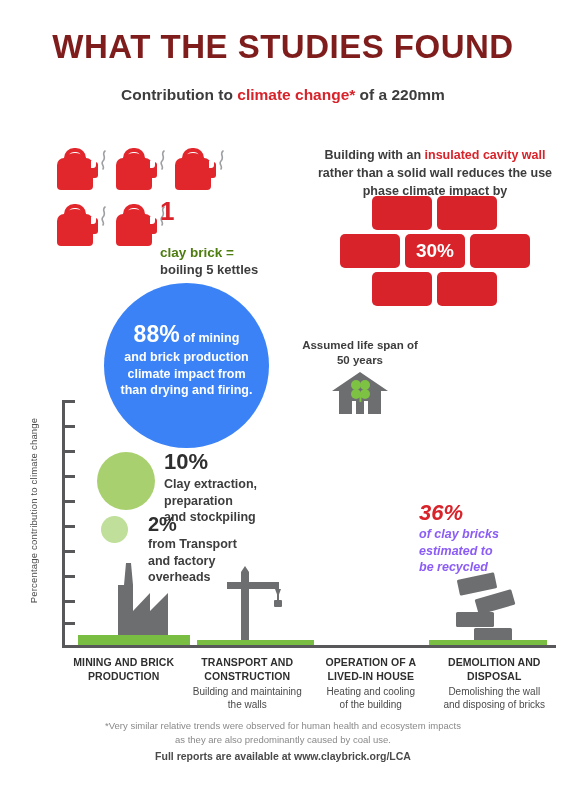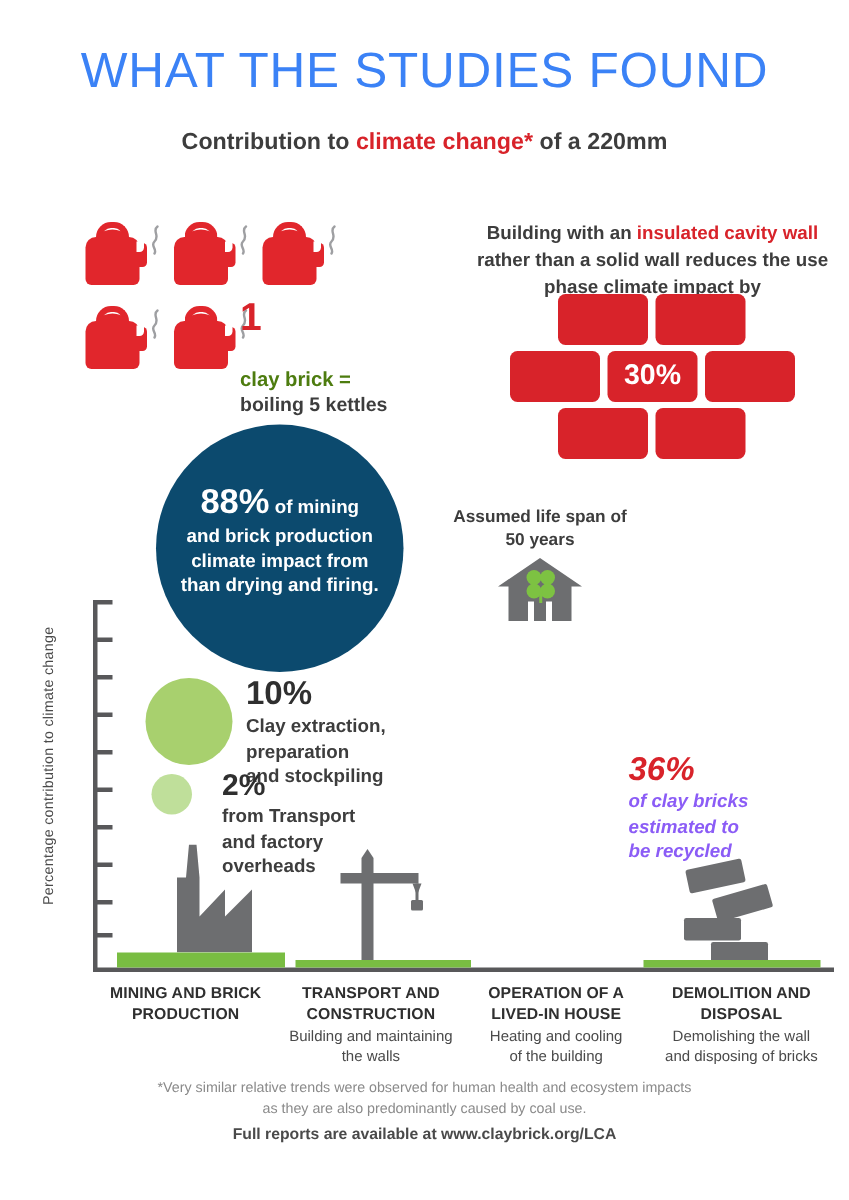--- a/index.html
+++ b/index.html
@@ -10,22 +10,22 @@
     color:#3a3a3a;
     overflow:hidden;
     position:relative;
   }
   .stage{position:relative;width:566px;height:800px;}
   .abs{position:absolute;}
 
   
   #title{
     top:28px;left:0;width:566px;text-align:center;
-    font-size:33px;font-weight:normal;letter-spacing:.5px;
-    color:#3b82f6;
+    font-size:33px;font-weight:bold;letter-spacing:.5px;
+    color:#7f1d1d;
   }
   #subtitle{
     top:84px;left:0;width:566px;text-align:center;
     font-size:15.5px;font-weight:bold;line-height:1.45;
     color:#3d3d3d;
   }
   .red{color:#d8232a;}
   #sub-l2{display:block;}
 
   
@@ -55,21 +55,21 @@
   #cavity-text{top:146px;left:310px;width:250px;text-align:center;
     font-size:12.5px;font-weight:bold;line-height:1.45;color:#3d3d3d;}
   #brickwall{top:196px;left:338px;width:200px;height:108px;}
   .brick{position:absolute;background:#d8232a;border-radius:5px;}
   .brick.lg{width:60px;height:34px;}
   #brick-pct{color:#ffffff;font-size:19px;font-weight:bold;
     display:flex;align-items:center;justify-content:center;height:100%;}
 
   
   #circle88{top:283px;left:104px;width:165px;height:165px;border-radius:50%;
-    background:#0c4a6e;}
+    background:#3b82f6;}
   #c88-text{position:absolute;left:0;top:36px;width:165px;text-align:center;
     color:#ffffff;line-height:1.32;font-size:12.5px;font-weight:bold;}
   #c88-num{font-size:23px;font-weight:bold;}
   #circle10{top:452px;left:97px;width:58px;height:58px;border-radius:50%;
     background:#a8d06e;}
   #circle2{top:516px;left:101px;width:27px;height:27px;border-radius:50%;
     background:#bfdf9a;}
   #txt10{top:450px;left:164px;width:125px;}
   #t10-num{font-size:22px;font-weight:bold;color:#2f2f2f;line-height:1.1;}
   #t10-body{font-size:12.5px;font-weight:bold;color:#3d3d3d;line-height:1.32;margin-top:2px;}

